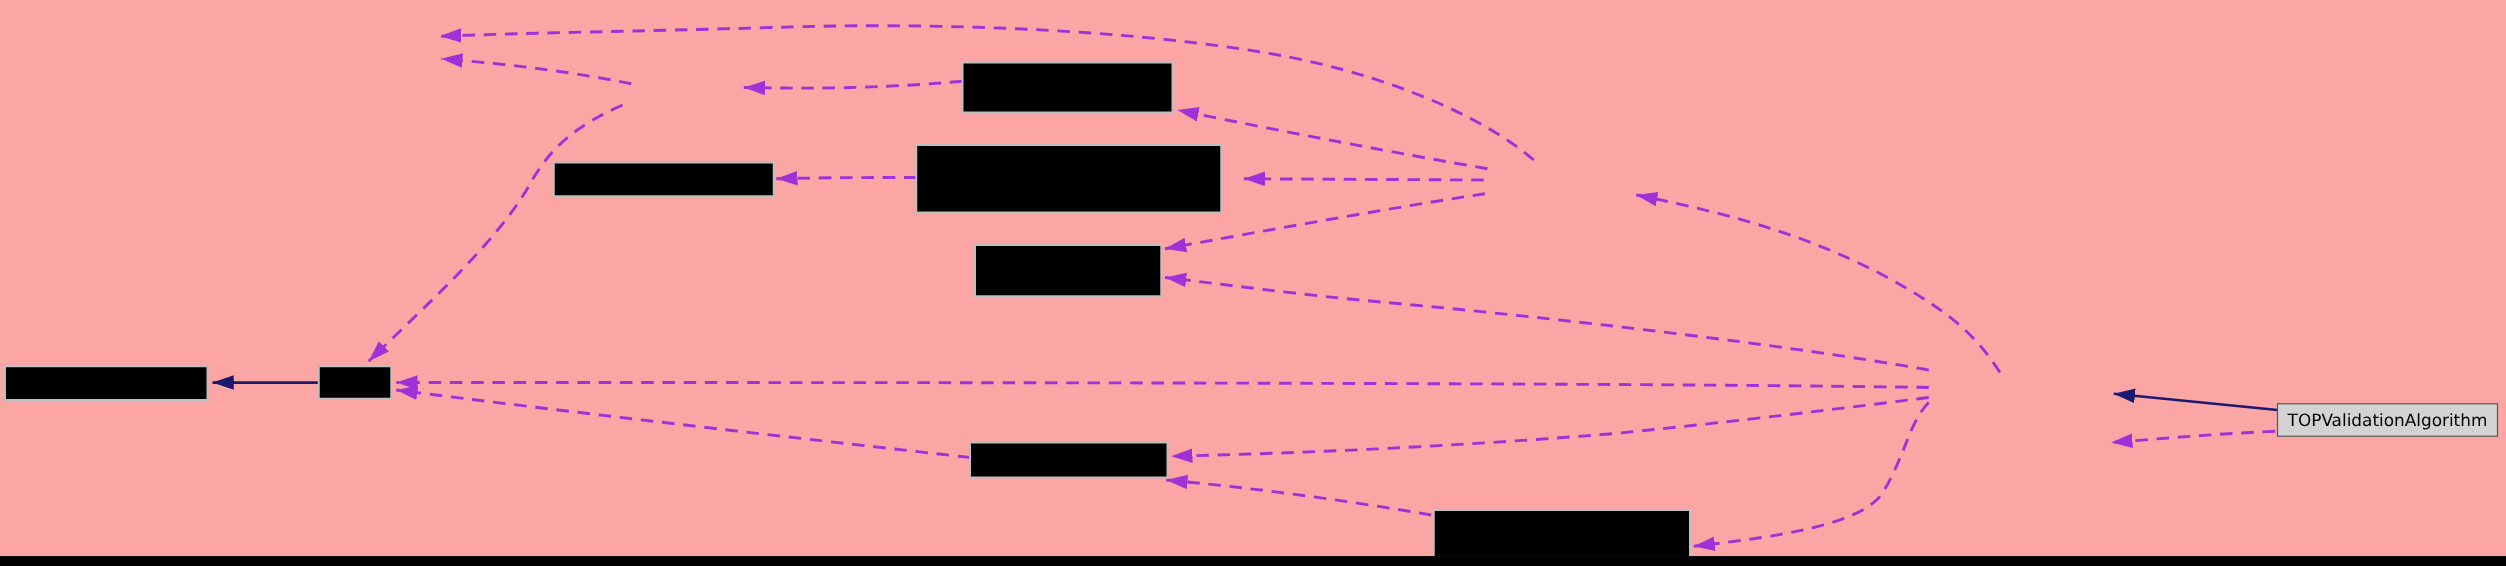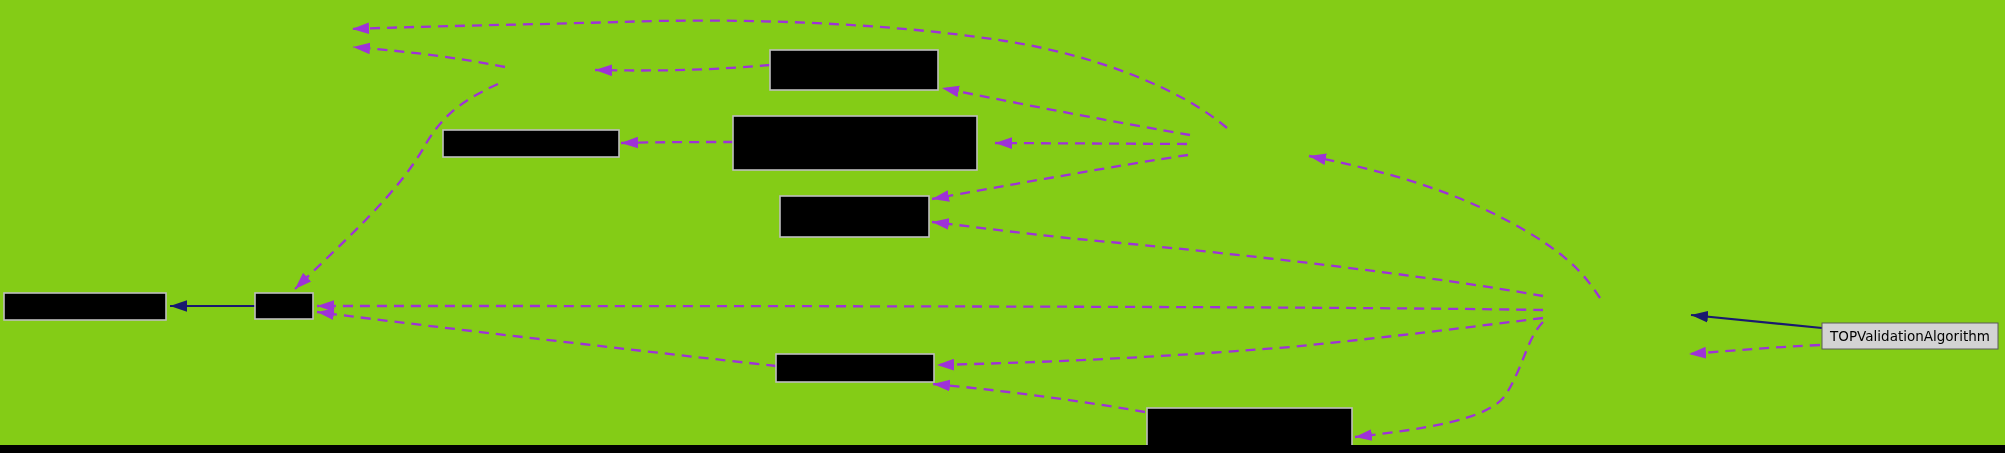--- a/index.html
+++ b/index.html
@@ -1,16 +1,16 @@
 <!DOCTYPE html>
 <html style="--edge-usage: #9E32D8; --edge-inheritance: #191970; --node-border: #BEBEBE; --node-fill: #000000; --labeled-fill: #D3D3D3; --labeled-border: #5A5A5A; --labeled-text: #000000;"><head>
 <meta charset="utf-8">
 <style>
   html,body{margin:0;padding:0;background:#000;}
-  .stage{position:relative;width:2005px;height:445px;background:#84cc16;overflow:hidden;}
+  .stage{position:relative;width:2005px;height:445px;background:#fca5a5;overflow:hidden;}
   svg{display:block;}
   .edge{fill:none;}
   .edge.usage{stroke:var(--edge-usage);stroke-width:2.3;stroke-dasharray:10 7;}
   .edge.inheritance{stroke:var(--edge-inheritance);stroke-width:2.2;}
   .class-node{fill:var(--node-fill);stroke:var(--node-border);stroke-width:1.6;}
   .labeled-node{fill:var(--labeled-fill);stroke:var(--labeled-border);stroke-width:1;}
   .node-label{font-family:"DejaVu Sans","Liberation Sans",sans-serif;font-size:13.5px;fill:var(--labeled-text);text-anchor:middle;}
 </style>
 </head>
 <body>

